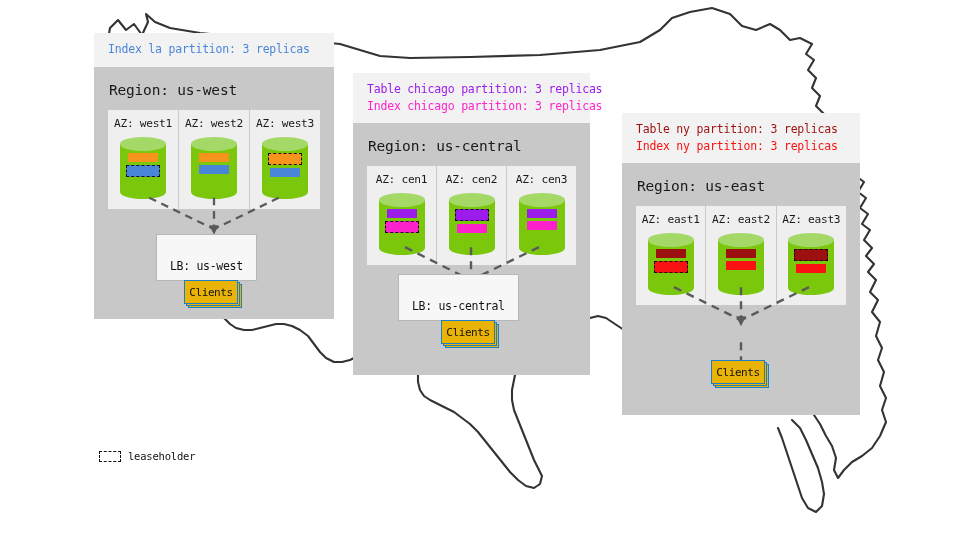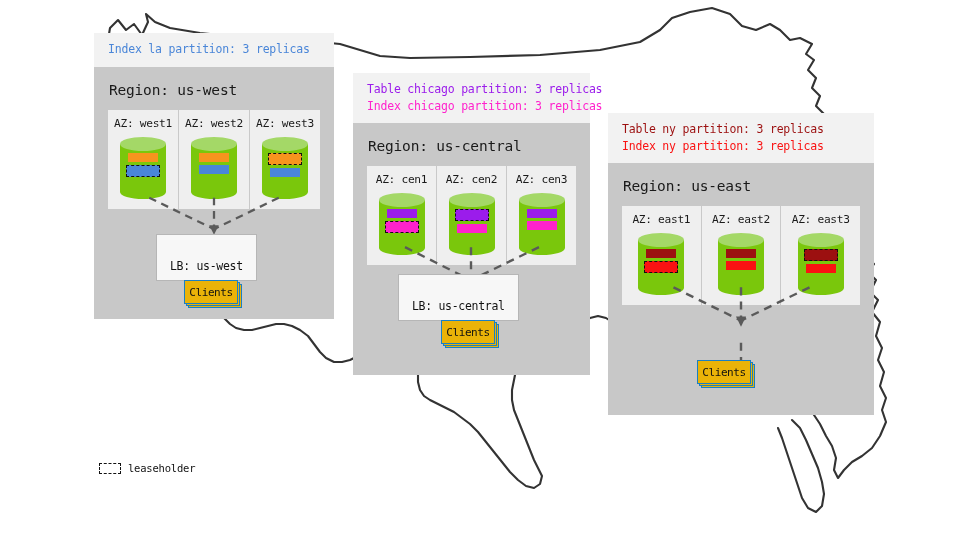--- a/index.html
+++ b/index.html
@@ -319,21 +319,21 @@
 
     <div class="lb" style="left:45px;top:201px;">LB: us-central</div>
 
     <div class="clients" style="left:88px;top:247px;">
       <div class="sheet s3"></div>
       <div class="sheet s2"></div>
       <div class="sheet s1">Clients</div>
     </div>
   </div>
 
-  <div class="region" style="left:608px;top:113px;width:266px;">
+  <div class="region" style="left:622px;top:113px;width:238px;">
     <div class="region-head">
       <div class="ln" style="color:#9c1010">Table ny partition: 3 replicas</div>
       <div class="ln" style="color:#fa1212">Index ny partition: 3 replicas</div>
     </div>
     <div class="region-body">
       <div class="region-title">Region: us-east</div>
 
       <div class="az-strip">
         <div class="az">
           <div class="az-label">AZ: east1</div>
@@ -387,18 +387,18 @@
     </svg>
 
 
     <div class="clients" style="left:89px;top:247px;">
       <div class="sheet s3"></div>
       <div class="sheet s2"></div>
       <div class="sheet s1">Clients</div>
     </div>
   </div>
 
-  <div id="legend" style="left:99px;top:450px;margin-top:12px;">
+  <div id="legend" style="left:99px;top:450px;">
     <div class="swatch"></div>
     <div>leaseholder</div>
   </div>
 
 </div>
 
 </body></html>

